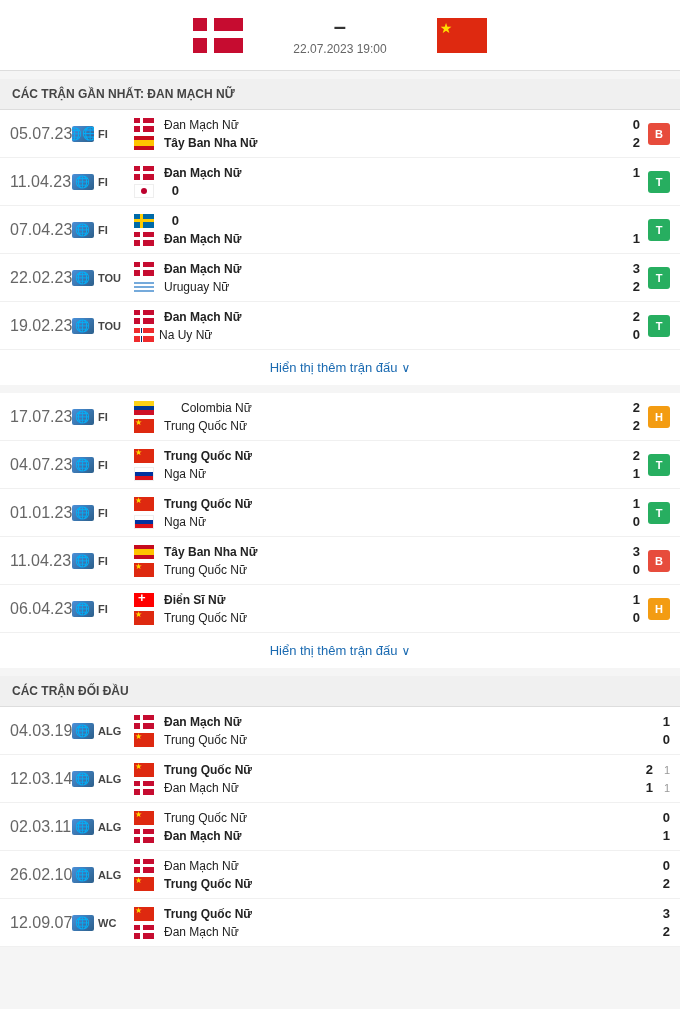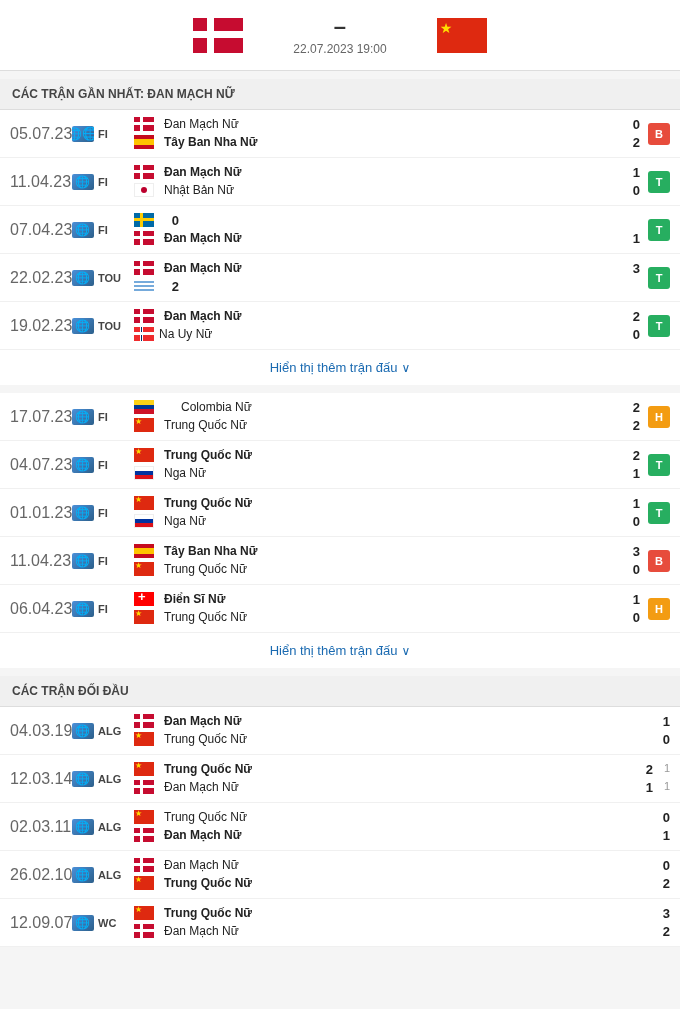--- a/index.html
+++ b/index.html
@@ -67,20 +67,21 @@
 
     .match-teams {
       flex: 1;
       display: flex;
       flex-direction: column;
       gap: 1px;
     }
 
     .team-row {
       display: flex;
+      align-items: center;
       gap: 5px;
       padding: 1px 0;
     }
 
     .team-name {
       font-size: 12px;
       flex: 1;
     }
 
     .team-name.bold {
@@ -381,21 +382,20 @@
     <span style="margin-right:4px; font-size:12px; display:inline-flex; align-items:center; justify-content:center; width:22px; height:16px; background:linear-gradient(135deg,#4a90d9,#2c5f8a); border-radius:2px; overflow:hidden;">🌐</span>
     <span class="match-label">FI</span>
     <div class="match-teams">
       <div class="team-row">
         <span class="denmark-flag"></span>
         <span class="team-name bold" style="margin-left:5px;">Đan Mạch Nữ</span>
         <span class="team-score">1</span>
       </div>
       <div class="team-row">
         <span class="japan-flag"></span>
-        <span class="team-name" style="margin-left:5px;">Nhật Bản Nữ</span>
         <span class="team-score">0</span>
       </div>
     </div>
     <span class="match-badge badge-t">T</span>
   </div>
   <div class="match-row">
     <span class="match-date">07.04.23</span>
     <span style="margin-right:4px; font-size:12px; display:inline-flex; align-items:center; justify-content:center; width:22px; height:16px; background:linear-gradient(135deg,#4a90d9,#2c5f8a); border-radius:2px; overflow:hidden;">🌐</span>
     <span class="match-label">FI</span>
     <div class="match-teams">
@@ -416,20 +416,21 @@
     <span style="margin-right:4px; font-size:12px; display:inline-flex; align-items:center; justify-content:center; width:22px; height:16px; background:linear-gradient(135deg,#4a90d9,#2c5f8a); border-radius:2px; overflow:hidden;">🌐</span>
     <span class="match-label">TOU</span>
     <div class="match-teams">
       <div class="team-row">
         <span class="denmark-flag"></span>
         <span class="team-name bold" style="margin-left:5px;">Đan Mạch Nữ</span>
         <span class="team-score">3</span>
       </div>
       <div class="team-row">
         <span class="uruguay-flag"></span>
+        <span class="team-name" style="margin-left:5px;">Uruguay Nữ</span>
         <span class="team-score">2</span>
       </div>
     </div>
     <span class="match-badge badge-t">T</span>
   </div>
   <div class="match-row">
     <span class="match-date">19.02.23</span>
     <span style="margin-right:4px; font-size:12px; display:inline-flex; align-items:center; justify-content:center; width:22px; height:16px; background:linear-gradient(135deg,#4a90d9,#2c5f8a); border-radius:2px; overflow:hidden;">🌐</span>
     <span class="match-label">TOU</span>
     <div class="match-teams">

